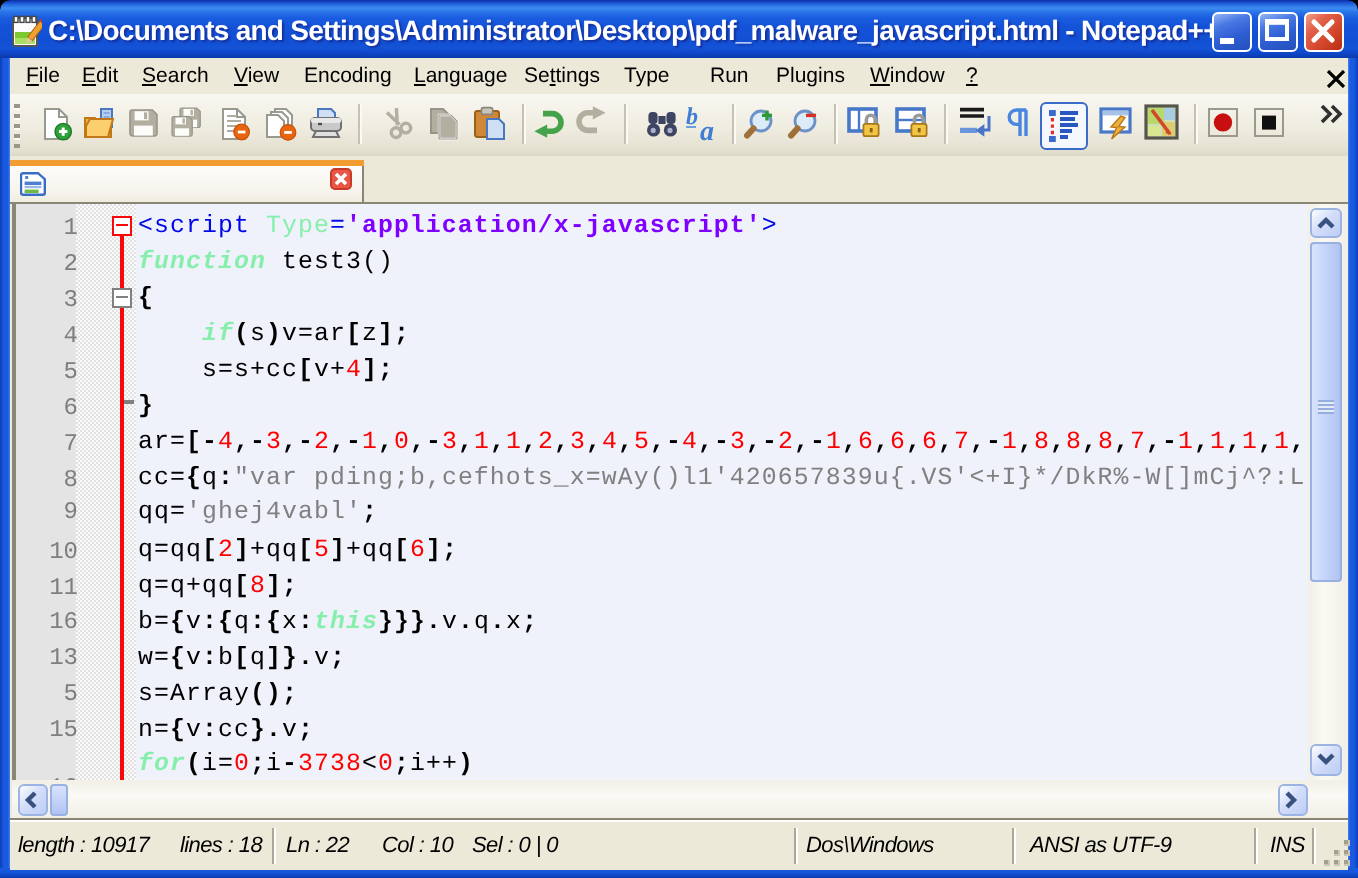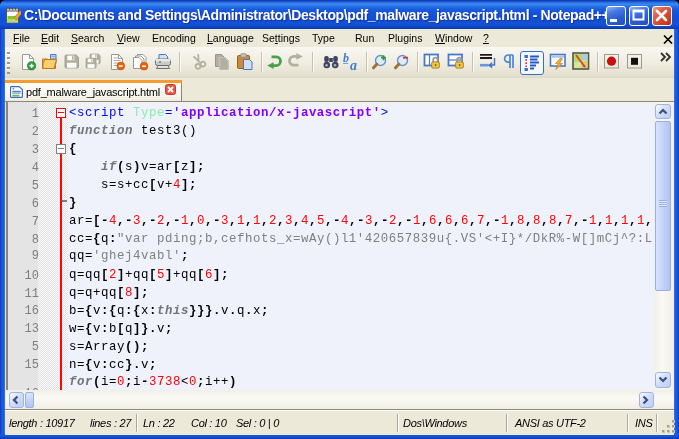--- a/index.html
+++ b/index.html
@@ -34,21 +34,21 @@
 .tabicon{position:absolute;left:5px;top:8px;width:13px;height:12px;}
 .tabtext{will-change:transform;position:absolute;left:21px;top:8px;font-size:11px;color:#000;letter-spacing:-0.2px;white-space:nowrap;}
 .tabx{position:absolute;left:160px;top:6px;width:11px;height:11px;}
 
 .gutter{position:absolute;left:3px;top:102px;width:30px;height:287px;background:#e4e4e4;}
 .foldm{position:absolute;left:33px;top:102px;width:35px;height:287px;background:#eff1fb;
  background-image:conic-gradient(#e2e2e2 90deg,#fbfbfb 90deg 180deg,#e2e2e2 180deg 270deg,#fbfbfb 270deg);background-size:2px 2px;}
 .codearea{position:absolute;left:68px;top:102px;width:587px;height:287px;background:#eff1fb;}
 .gut{position:absolute;left:3px;width:36px;text-align:right;font-family:"Liberation Mono",monospace;font-size:12px;color:#7e7e7e;height:18px;line-height:18px;}
 .cl{position:absolute;left:69px;white-space:pre;font-family:"Liberation Mono",monospace;font-size:12.4px;letter-spacing:0.56px;line-height:18px;height:18px;color:#000;}
-.k{color:#737373;font-weight:bold;font-style:italic;}
+.k{color:#86efac;font-weight:bold;font-style:italic;}
 .tg{color:#0008e8;}
 .at{color:#86efac;}
 .pu{color:#8000ff;font-weight:bold;}
 .n{color:#f00;}
 .st{color:#808080;}
 .b{font-weight:bold;}
 .redline{position:absolute;left:60px;top:116px;width:2px;height:273px;background:#ff0b0b;}
 .fbox{position:absolute;width:8px;height:8px;background:#fff;border:1px solid;}
 .sbbtn{position:absolute;border-radius:3px;border:1px solid #9cb4e4;box-sizing:border-box;background:linear-gradient(135deg,#fdfeff 0,#d3defa 45%,#bccdf4 100%);}
 .sbthumb{position:absolute;border-radius:2px;border:1px solid #98b0e2;box-sizing:border-box;background:linear-gradient(90deg,#d8e3fc 0,#c4d3f9 50%,#b0c3f2 100%);}
@@ -291,21 +291,20 @@
  <div class="tabbar">
   <div class="tab"></div>
   <div class="tabtop"></div>
   <svg class="tabicon" viewBox="0 0 13 12">
    <path d="M1.5 0.6 h7.5 l3.4 3 v6.8 a1 1 0 0 1 -1 1 h-9.9 a1 1 0 0 1 -1 -1 v-8.8 a1 1 0 0 1 1 -1 z" fill="#fff" stroke="#3a6bc5" stroke-width="1.2"></path>
    <rect x="2.3" y="4.8" width="8.4" height="1.7" fill="#4f7fd0"></rect>
    <rect x="2.3" y="6.9" width="8.4" height="1.2" fill="#9ab8e8"></rect>
    <rect x="2.3" y="8.8" width="7" height="1.7" fill="#6cb944"></rect>
    <rect x="2.6" y="2" width="1.5" height="1.5" fill="#4f7fd0"></rect>
   </svg>
-  <div class="tabtext">pdf_malware_javascript.html</div>
   <svg class="tabx" viewBox="0 0 11 11">
         <rect x="0.5" y="0.5" width="10" height="10" rx="2" fill="#e95648" stroke="#c83a28" stroke-width="1"></rect>
         <path d="M3 3 L8 8 M8 3 L3 8" stroke="#fff" stroke-width="1.8"></path>
       </svg>
  </div>
 
  <div class="edtopline" style="position:absolute;left:5px;top:101px;width:669px;height:1px;background:#8a8775"></div>
  <div style="position:absolute;left:6px;top:101px;width:2px;height:289px;background:#8a8775"></div>
  <div class="gutter" style="position:absolute;left:8px;top:102px;width:30px;height:288px;background:#e4e4e4"></div>
  <div class="foldm" style="position:absolute;left:38px;top:102px;width:30px;height:288px;"></div>
@@ -372,26 +371,26 @@
  <svg style="position:absolute;left:12px;top:395px;width:7px;height:10px" viewBox="0 0 7 10">
       <path d="M5.5 1.5 L2 5 L5.5 8.5" fill="none" stroke="#39517e" stroke-width="2.2"></path>
     </svg>
  <svg style="position:absolute;left:642px;top:395px;width:7px;height:10px" viewBox="0 0 7 10">
       <path d="M1.5 1.5 L5 5 L1.5 8.5" fill="none" stroke="#39517e" stroke-width="2.2"></path>
     </svg>
 
  <div class="sbot"></div>
  <div class="status">
   <span style="left:4px">length : 10917</span>
-      <span style="left:85px">lines : 27</span>
+      <span style="left:85px">lines : 18</span>
   <span style="left:138px">Ln : 22</span>
       <span style="left:186px">Col : 10</span>
       <span style="left:231px">Sel : 0 | 0</span>
   <span style="left:398px">Dos\Windows</span>
-  <span style="left:510px">ANSI as UTF-2</span>
+  <span style="left:510px">ANSI as UTF-9</span>
   <span style="left:630px">INS</span>
   <div class="ssep" style="left:131px"></div>
   <div class="ssep" style="left:392px"></div>
   <div class="ssep" style="left:501px"></div>
   <div class="ssep" style="left:622px"></div>
   <div class="ssep" style="left:651px"></div>
   <svg style="position:absolute;left:655px;top:7px;width:16px;height:15px" viewBox="0 0 16 15">
    <g fill="#cac6b8">
           <rect x="12" y="12" width="3" height="3"></rect>
           <rect x="12" y="7" width="3" height="3"></rect>

